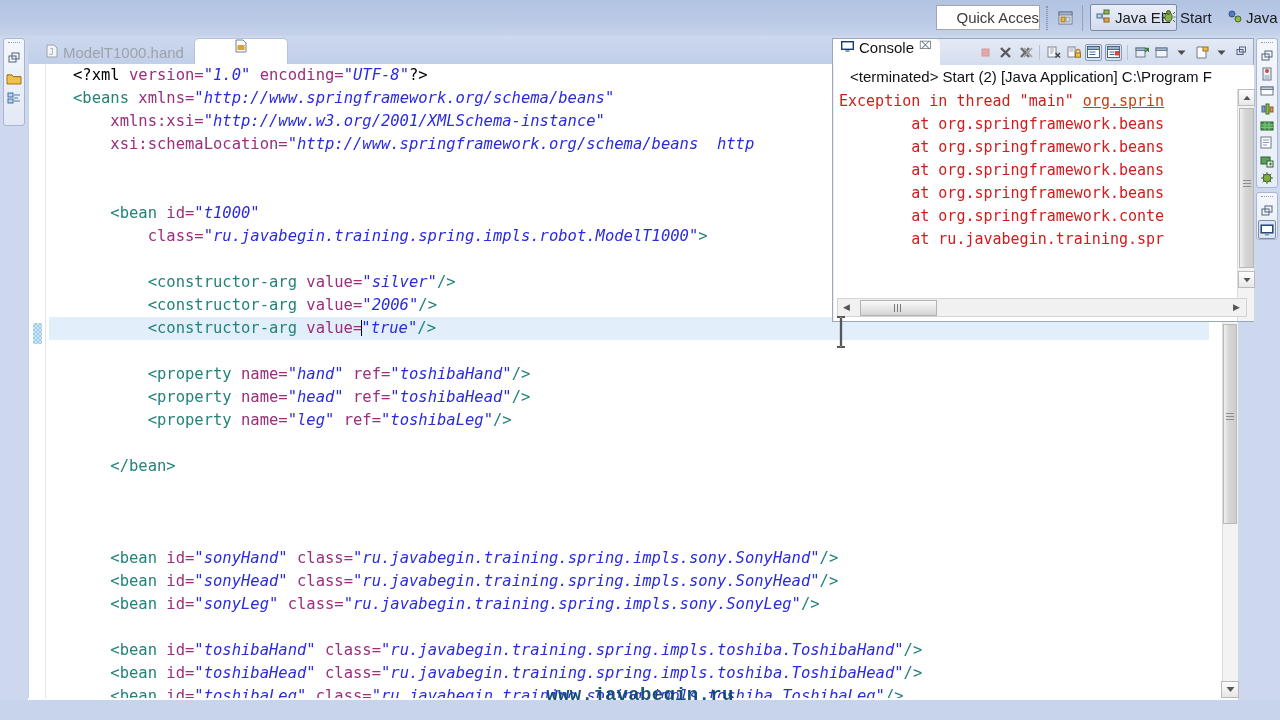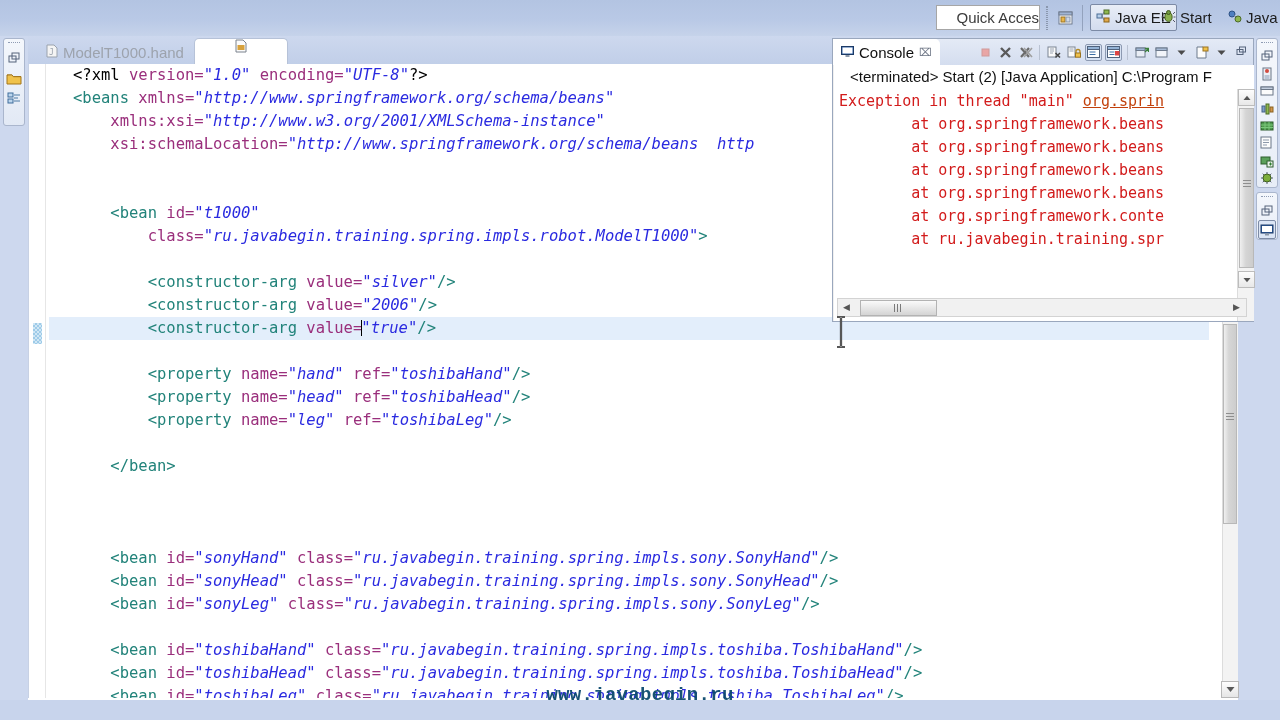--- a/index.html
+++ b/index.html
@@ -175,21 +175,21 @@
   .console-view {
     position: absolute; left: 832px; top: 38px; width: 422px; height: 284px;
     background: #f0f0f0; border: 1px solid #9aa7bd;
   }
   .console-tabrow {
     position: absolute; left: 0; top: 0; width: 100%; height: 26px;
     background: linear-gradient(to bottom,#e4eaf6,#d4ddef);
   }
   .console-tab {
     position: absolute; left: 0; top: 0; height: 26px;
-    display: flex; align-items: center; gap: 5px; padding: 0 8px;
+    display: flex; align-items: flex-start; gap: 5px; padding: 0 8px;
     background: #ffffff; font-size: 15px; color: #111;
     border-top-right-radius: 5px;
   }
   .console-tab .x { font-size: 11px; color: #6d7585; }
   .console-tools {
     position: absolute; right: 3px; top: 2px; height: 22px;
     display: flex; align-items: center; gap: 3px;
   }
   .ctool { width: 17px; height: 17px; display:flex; align-items:center; justify-content:center; }
   .ctool.boxed { border: 1px solid #8d9ab2; background: #d7e2f3; border-radius: 2px; }

